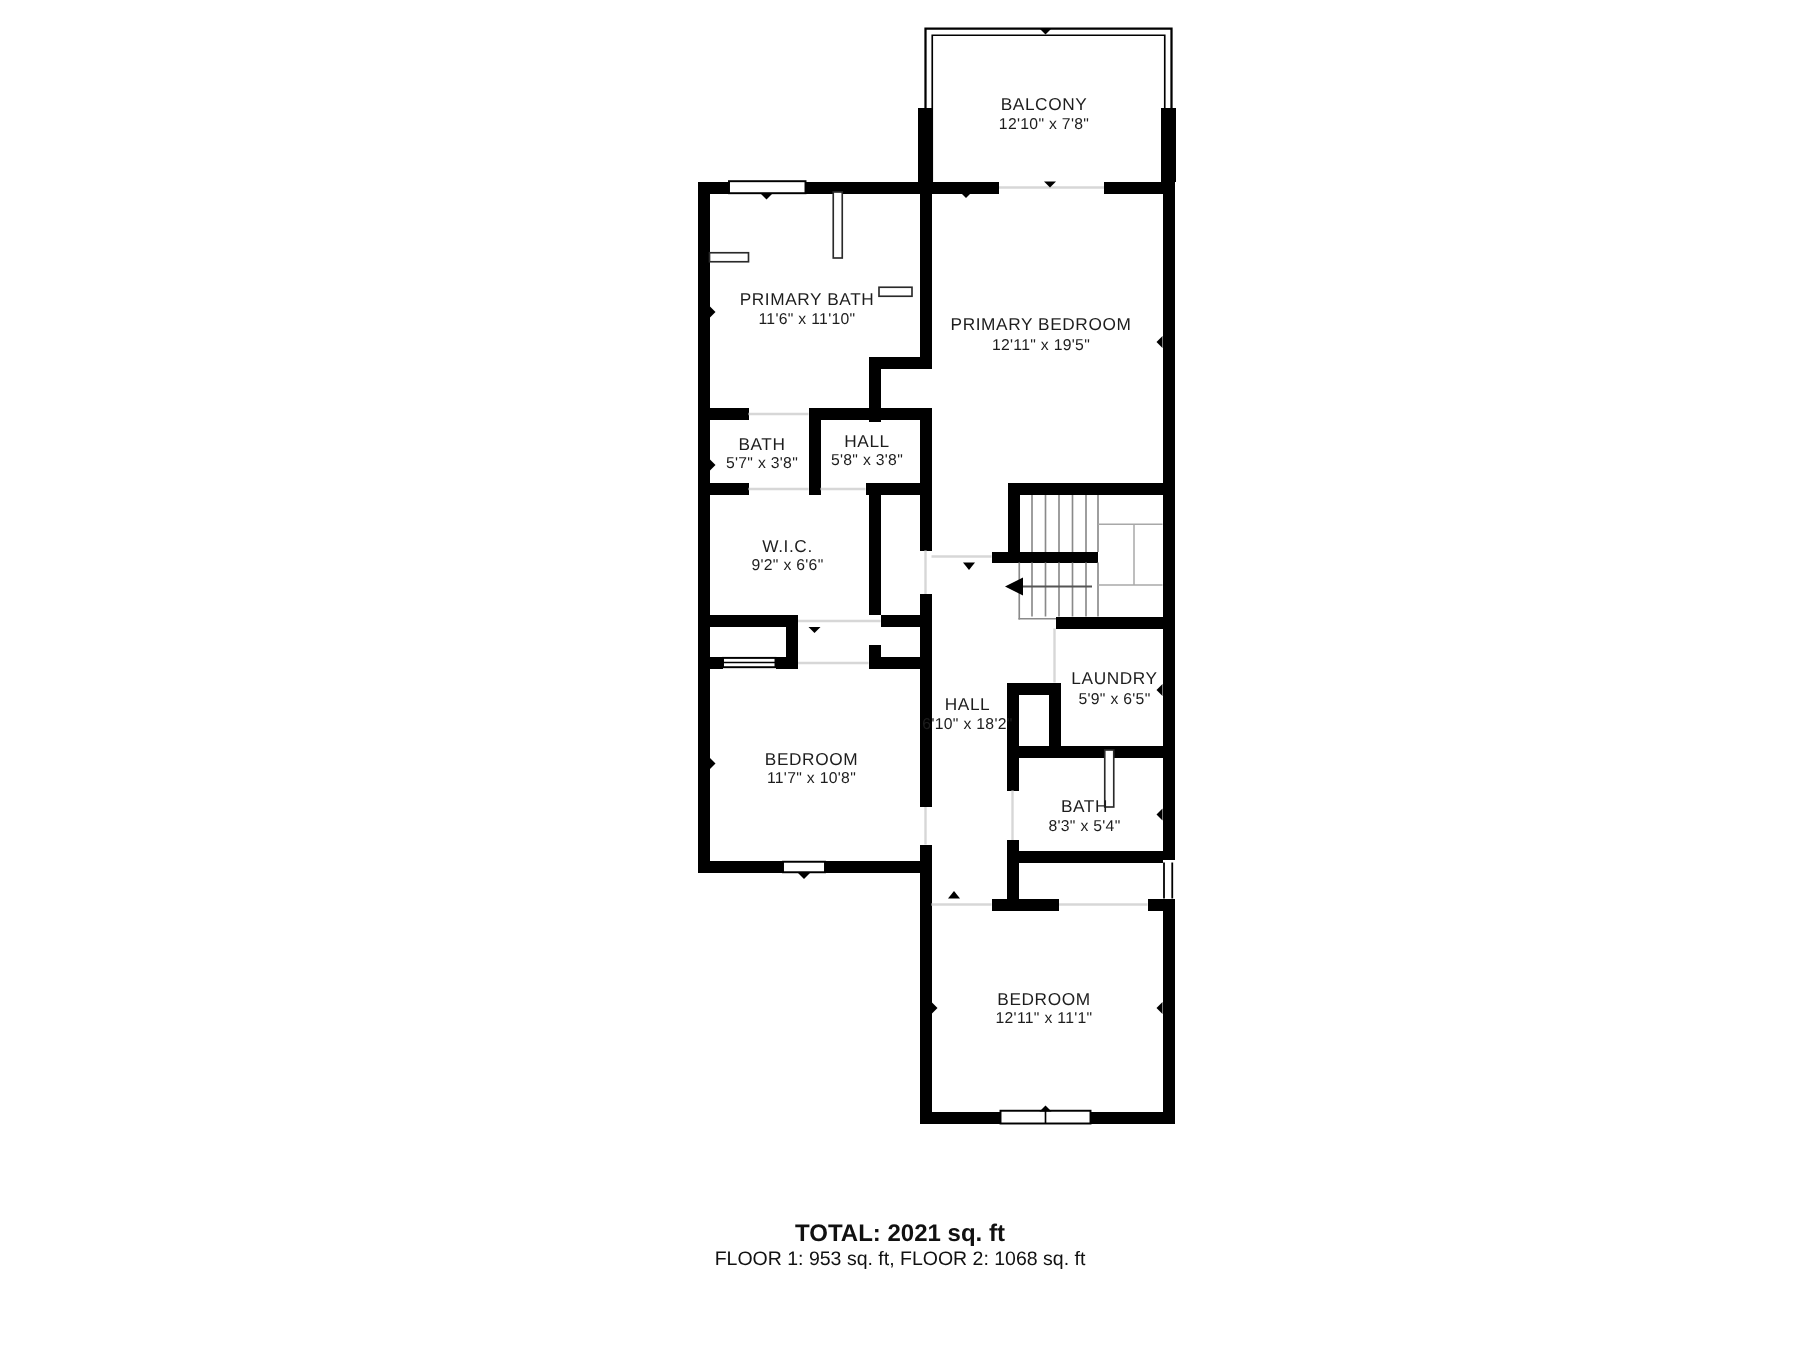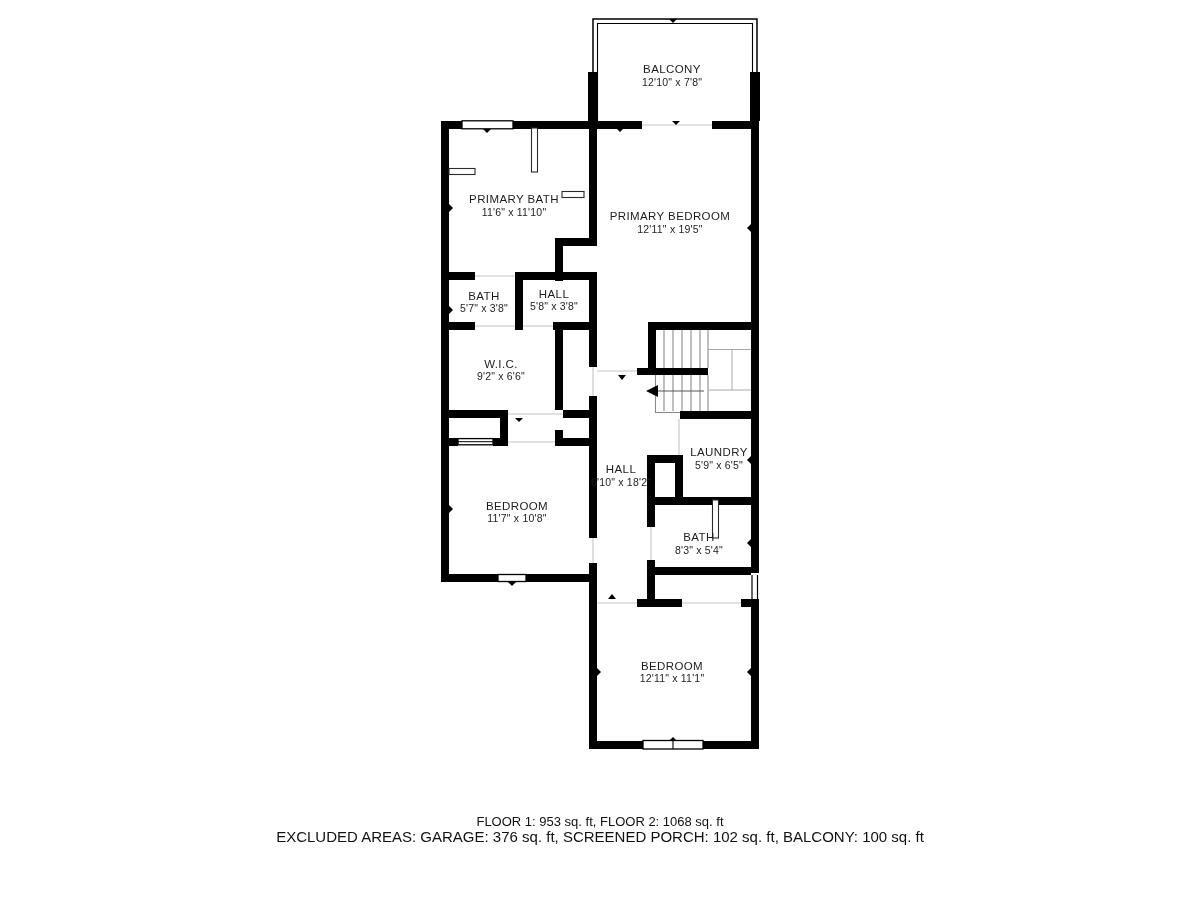--- a/index.html
+++ b/index.html
@@ -1,20 +1,20 @@
 <!DOCTYPE html>
 <html><head>
 <meta charset="utf-8">
 <style>
   html,body{margin:0;padding:0;}
   body{
     width:1200px;height:900px;background:#ffffff;position:relative;overflow:hidden;
     font-family:"Liberation Sans", sans-serif;
   }
-  #plan-wrap{position:absolute;left:0;top:0;width:976px;height:900px;}
+  #plan-wrap{position:absolute;left:0;top:0;width:976px;height:900px;padding-left:24px;}
   svg{display:block;}
   .wall{fill:#000000;}
   .roomname{font-size:11.5px;fill:#1d1d1d;letter-spacing:.4px;text-anchor:middle;}
   .roomdims{font-size:10.5px;fill:#1d1d1d;letter-spacing:.2px;text-anchor:middle;}
   .winbox{fill:#ffffff;stroke:#000000;stroke-width:1.3;}
   .thin{stroke:#2a2a2a;stroke-width:1.1;fill:#ffffff;}
   .tread{stroke:#8a8a8a;stroke-width:1.1;}
   .landing{stroke:#a8a8a8;stroke-width:1;fill:none;}
   .threshold{stroke:#d7d7d7;stroke-width:1.6;}
   .tick{fill:#000000;}
@@ -214,15 +214,15 @@
     <text class="roomname" x="517" y="510">BEDROOM</text>
     <text class="roomdims" x="517" y="522">11'7" x 10'8"</text>
 
     <text class="roomname" x="672" y="670">BEDROOM</text>
     <text class="roomdims" x="672" y="682">12'11" x 11'1"</text>
   </g>
 </svg>
 </div>
 
 <div id="footer">
+  <div class="f1">TOTAL: 2021 sq. ft</div>
   <div class="f2">FLOOR 1: 953 sq. ft, FLOOR 2: 1068 sq. ft</div>
-  <div class="f3">EXCLUDED AREAS: GARAGE: 376 sq. ft, SCREENED PORCH: 102 sq. ft, BALCONY: 100 sq. ft</div>
 </div>
 
 </body></html>

